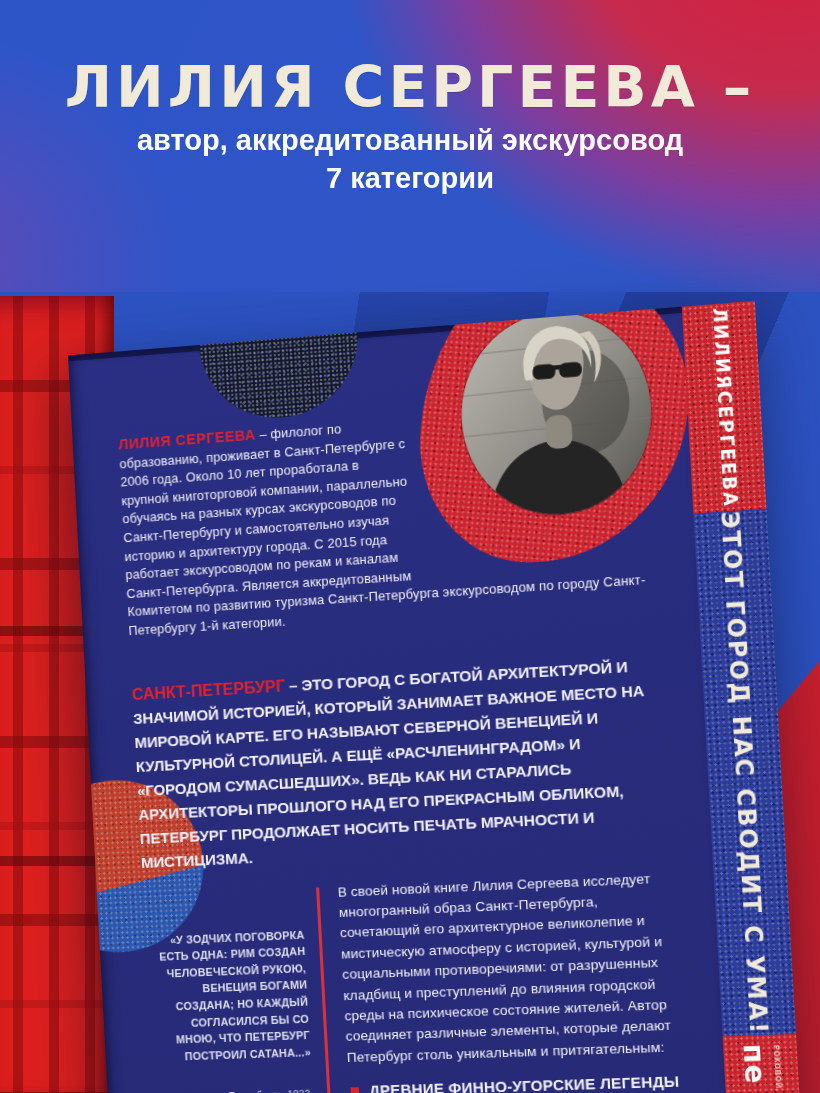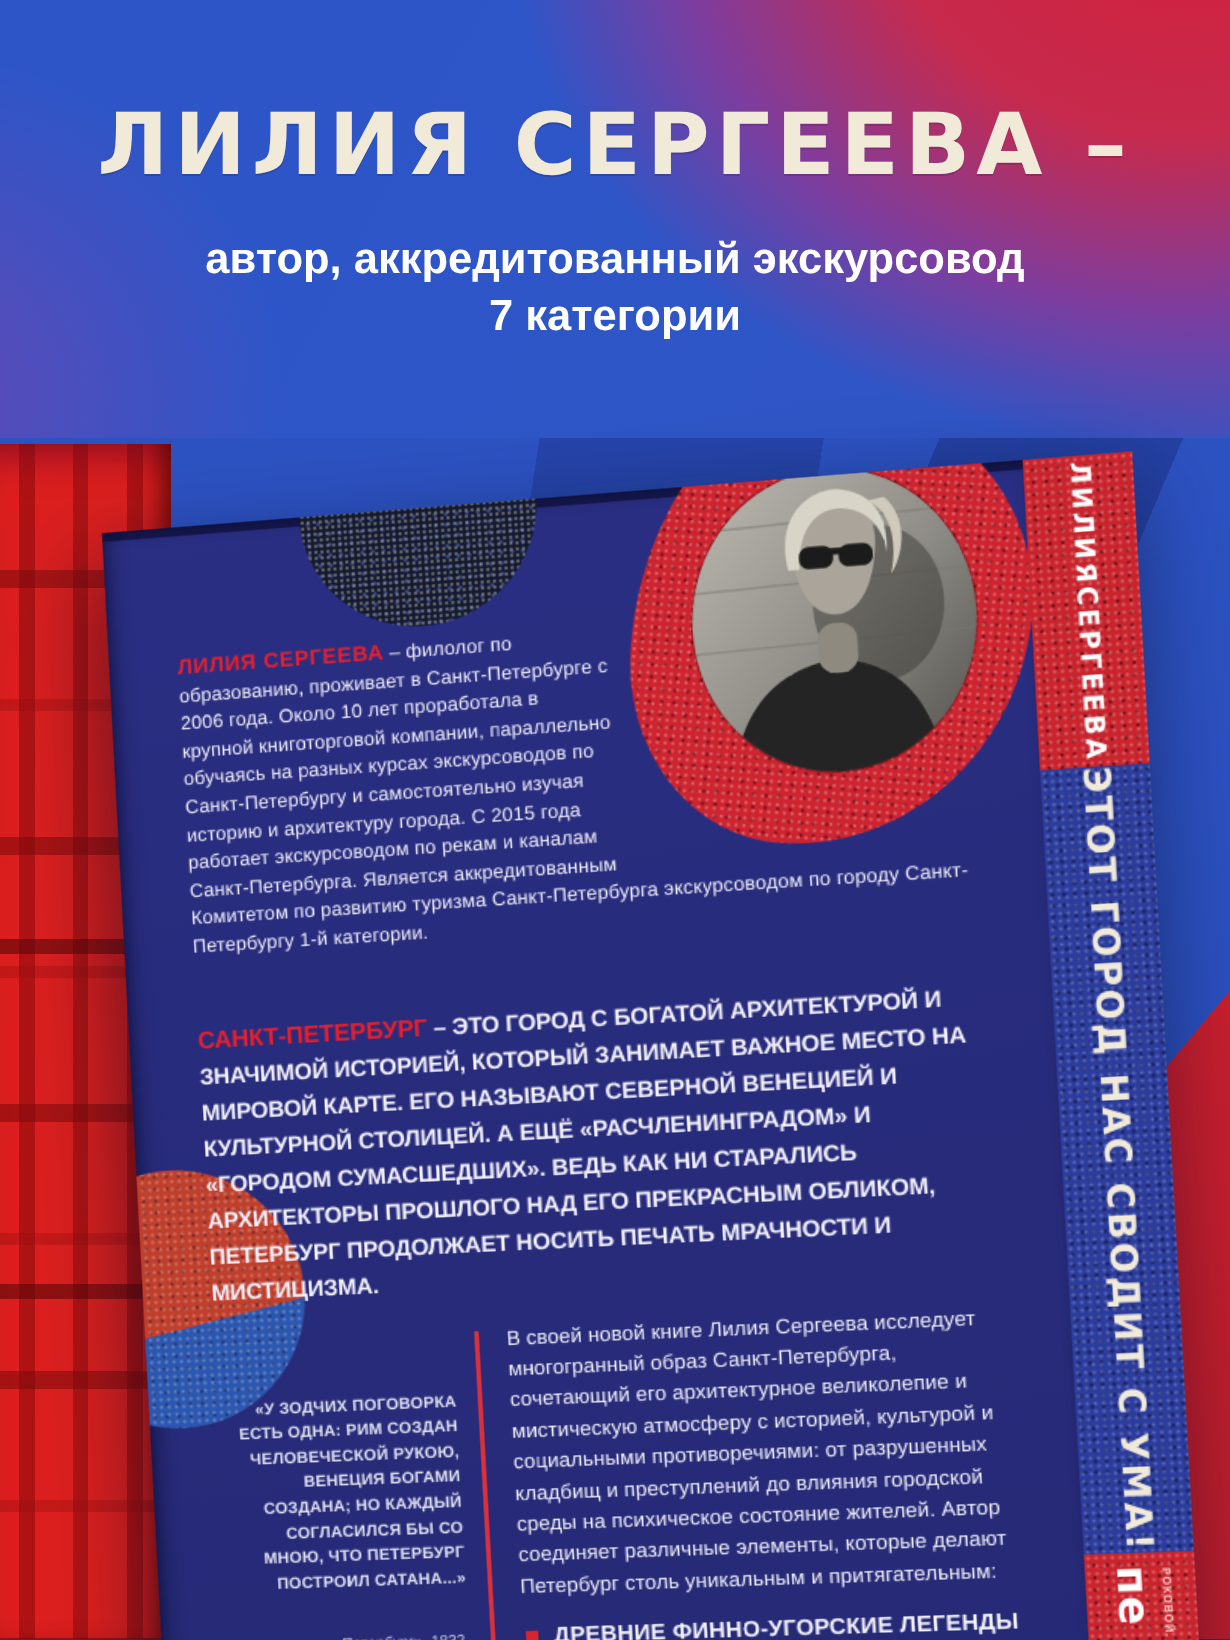--- a/index.html
+++ b/index.html
@@ -36,26 +36,26 @@
       repeating-linear-gradient(180deg, rgba(0,0,0,0) 0 84px, rgba(124,9,11,.55) 84px 96px, rgba(0,0,0,0) 96px 170px, rgba(150,12,14,.35) 170px 178px),
       repeating-linear-gradient(90deg, rgba(0,0,0,0) 0 13px, rgba(146,11,13,.62) 13px 23px, rgba(0,0,0,0) 23px 36px);
     box-shadow:inset -14px 0 18px -8px rgba(70,4,6,.8), inset 0 26px 20px -14px rgba(120,10,40,.5);
   }
   .buildings .ledge{
     position:absolute;left:0;width:100%;height:10px;background:rgba(90,6,8,.6);
   }
   
   .header{position:absolute;left:0;right:0;top:58px;text-align:center;z-index:3;}
   .header h1{
-    margin:10px;font-family:"DejaVu Sans",sans-serif;font-weight:bold;
+    margin:0;font-family:"DejaVu Sans",sans-serif;font-weight:bold;
     font-size:57px;letter-spacing:4px;color:#f1ead9;line-height:1.05;
     text-shadow:0 1px 0 rgba(0,0,20,.15);
   }
   .header .sub{
-    margin-top:26px;font-weight:bold;font-size:29px;line-height:1.32;color:#ffffff;
+    margin-top:3px;font-weight:bold;font-size:29px;line-height:1.32;color:#ffffff;
   }
   
   .book{
     position:absolute;left:88px;top:352px;width:666px;height:800px;z-index:2;
     transform-origin:30px 380px;
     transform:perspective(1600px) rotateY(-6deg) rotate(-3.1deg);
     display:flex;
     filter:drop-shadow(-6px 22px 30px rgba(4,6,30,.55));
   }
   .face{

